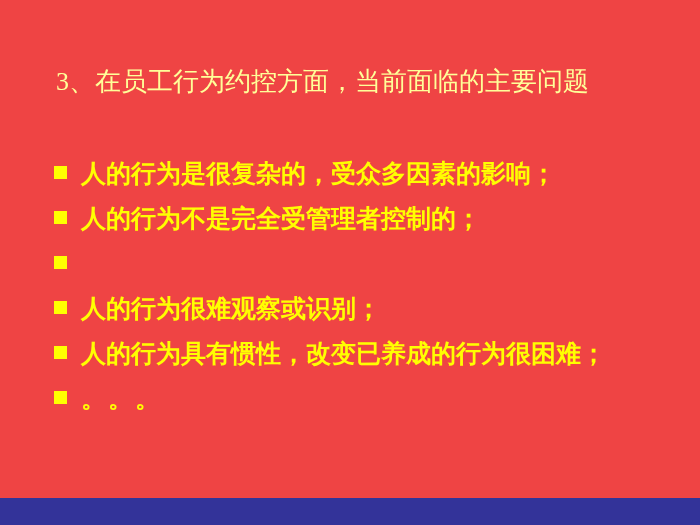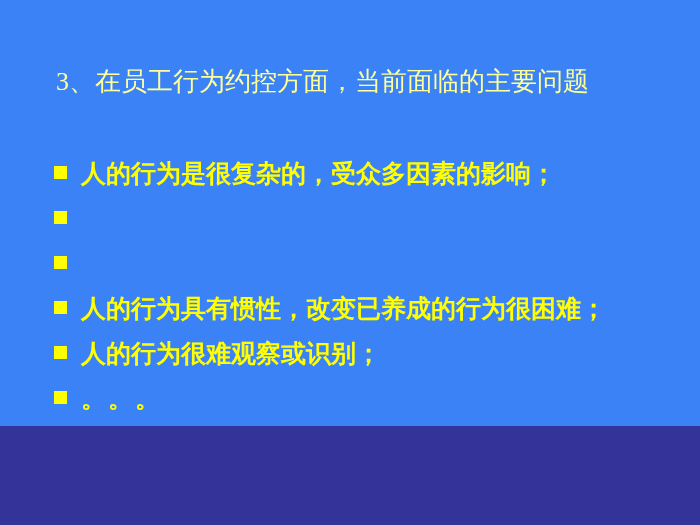--- a/index.html
+++ b/index.html
@@ -10,22 +10,22 @@
     width: 700px;
     height: 525px;
     overflow: hidden;
     background: #333399;
     font-family: "Liberation Sans", "DejaVu Sans", sans-serif;
   }
 
   #slide {
     position: relative;
     width: 700px;
-    height: 426px;
-    background: #3b82f6;
+    height: 498px;
+    background: #ef4444;
     box-sizing: border-box;
   }
 
   
   #slide-title {
     position: absolute;
     left: 56px;
     top: 48px;
     width: 600px;
     color: #ffff99;
@@ -89,35 +89,36 @@
 
   <ul id="bullet-list">
 
     <li class="bullet-row">
       <span class="bullet-marker"></span>
       <span class="bullet-text">人的行为是很复杂的，受众多因素的影响；</span>
     </li>
 
     <li class="bullet-row">
       <span class="bullet-marker"></span>
+      <span class="bullet-text">人的行为不是完全受管理者控制的；</span>
     </li>
 
 
     <li class="bullet-row">
       <span class="bullet-marker"></span>
     </li>
 
     <li class="bullet-row">
       <span class="bullet-marker"></span>
-      <span class="bullet-text">人的行为具有惯性，改变已养成的行为很困难；</span>
+      <span class="bullet-text">人的行为很难观察或识别；</span>
     </li>
 
     <li class="bullet-row">
       <span class="bullet-marker"></span>
-      <span class="bullet-text">人的行为很难观察或识别；</span>
+      <span class="bullet-text">人的行为具有惯性，改变已养成的行为很困难；</span>
     </li>
 
     <li class="bullet-row dots">
       <span class="bullet-marker"></span>
       <span class="bullet-text">。。。</span>
     </li>
 
   </ul>
 
 </div>

